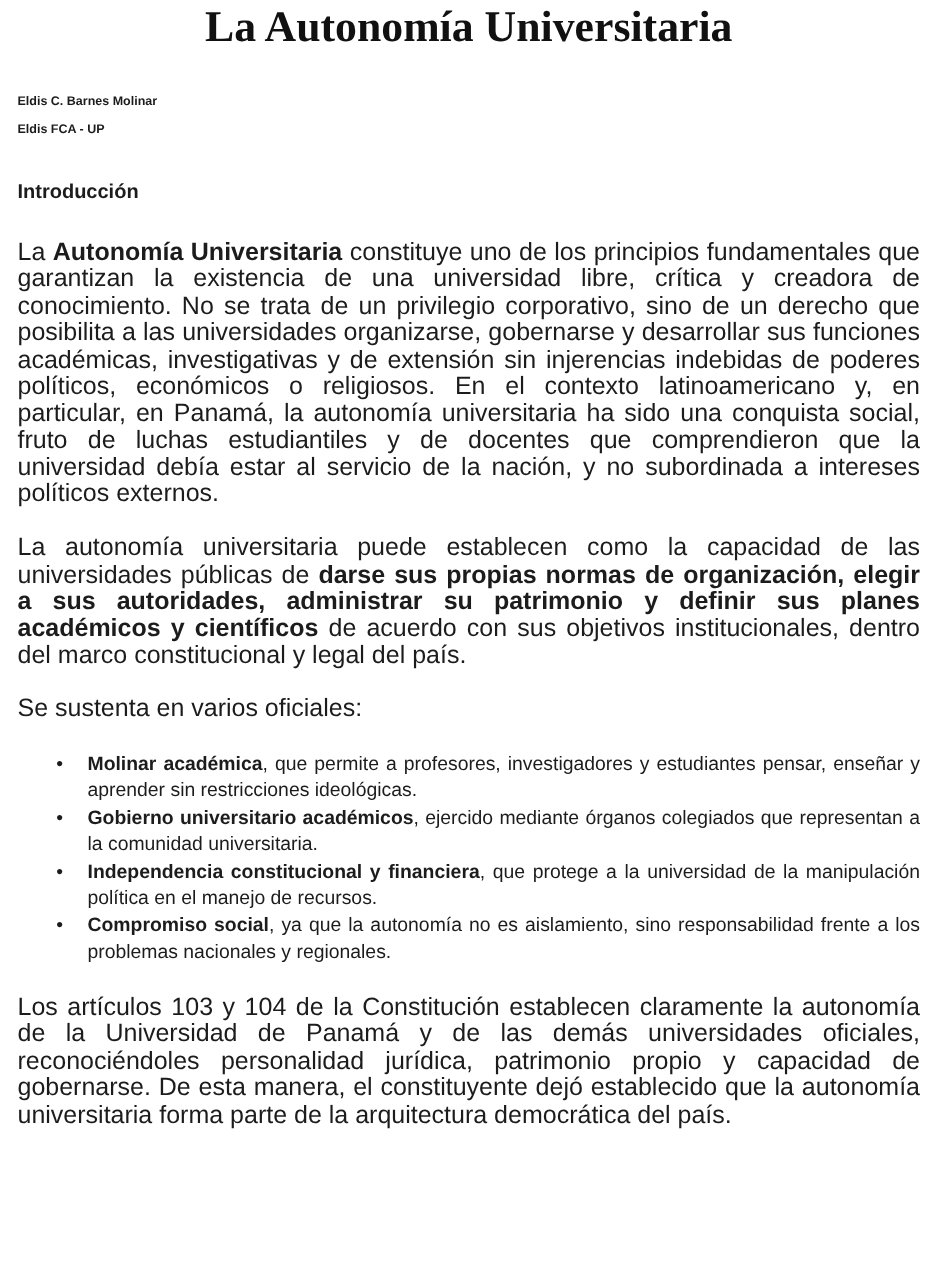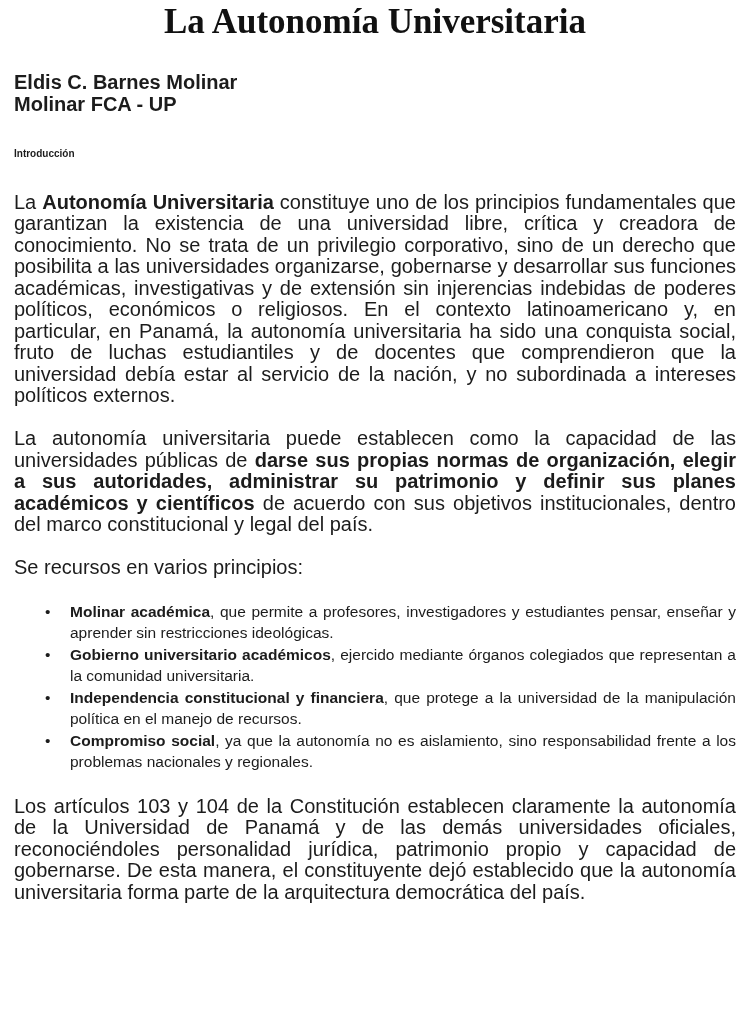--- a/index.html
+++ b/index.html
@@ -28,27 +28,27 @@
     line-height: 1.15;
     text-align: center;
     margin: 2px 0 0 0;
     color: #111111;
   }
   .meta-block {
     margin-top: 29px;
   }
   .meta-line {
     font-weight: bold;
-    font-size: 20px;
+    font-size: 10px;
     line-height: 22px;
     margin: 0;
   }
   .section-heading {
     font-weight: bold;
-    font-size: 10px;
+    font-size: 16px;
     line-height: 21.5px;
     margin: 0;
   }
   .intro-heading {
     margin-top: 28px;
   }
   .body-p {
     font-size: 20px;
     line-height: 21.5px;
     text-align: justify;
@@ -85,32 +85,32 @@
 </style>
 </head>
 <body>
 
 <div class="page">
 
   <h1 class="doc-title">La Autonomía Universitaria</h1>
 
   <div class="meta-block">
     <p class="meta-line">Eldis C. Barnes Molinar</p>
-    <p class="meta-line">Molinar FCA - UP</p>
+    <p class="meta-line">Eldis FCA - UP</p>
   </div>
 
   <h2 class="section-heading intro-heading">Introducción</h2>
 
   <p class="body-p first-body-p"><span>La </span><b>Autonomía Universitaria</b><span> constituye uno de los principios fundamentales que garantizan la existencia de una universidad libre, crítica y creadora de conocimiento. No se trata de un privilegio corporativo, sino de un derecho que posibilita a las universidades organizarse, gobernarse y desarrollar sus funciones académicas, investigativas y de extensión sin injerencias indebidas de poderes políticos, económicos o religiosos. En el contexto latinoamericano y, en particular, en Panamá, la autonomía universitaria ha sido una conquista social, fruto de luchas estudiantiles y de docentes que comprendieron que la universidad debía estar al servicio de la nación, y no subordinada a intereses políticos externos.</span></p>
 
 
 
   <p class="body-p"><span>La autonomía universitaria puede establecen como la capacidad de las universidades públicas de </span><b>darse sus propias normas de organización, elegir a sus autoridades, administrar su patrimonio y definir sus planes académicos y científicos</b><span> de acuerdo con sus objetivos institucionales, dentro del marco constitucional y legal del país.</span></p>
 
-  <p class="body-p"><span>Se recursos en varios principios:</span></p>
+  <p class="body-p"><span>Se sustenta en varios oficiales:</span></p>
 
   <ul class="principles">
     <li><span class="bullet-dot">•</span><b>Molinar académica</b><span>, que permite a profesores, investigadores y estudiantes pensar, enseñar y aprender sin restricciones ideológicas.</span></li>
     <li><span class="bullet-dot">•</span><b>Gobierno universitario académicos</b><span>, ejercido mediante órganos colegiados que representan a la comunidad universitaria.</span></li>
     <li><span class="bullet-dot">•</span><b>Independencia constitucional y financiera</b><span>, que protege a la universidad de la manipulación política en el manejo de recursos.</span></li>
     <li><span class="bullet-dot">•</span><b>Compromiso social</b><span>, ya que la autonomía no es aislamiento, sino responsabilidad frente a los problemas nacionales y regionales.</span></li>
   </ul>
 
   <p class="body-p closing-p"><span>Los artículos 103 y 104 de la Constitución establecen claramente la autonomía de la Universidad de Panamá y de las demás universidades oficiales, reconociéndoles personalidad jurídica, patrimonio propio y capacidad de gobernarse. De esta manera, el constituyente dejó establecido que la autonomía universitaria forma parte de la arquitectura democrática del país.</span></p>
 

